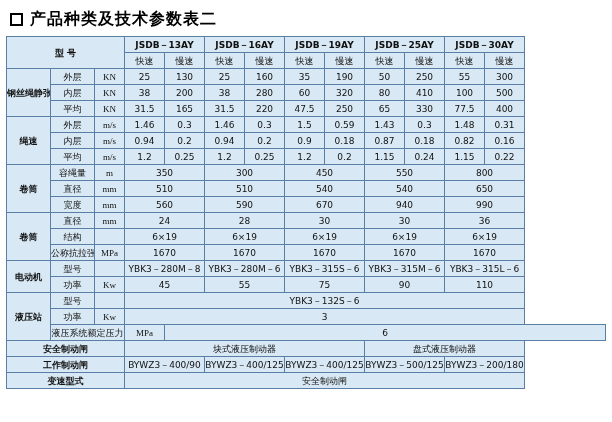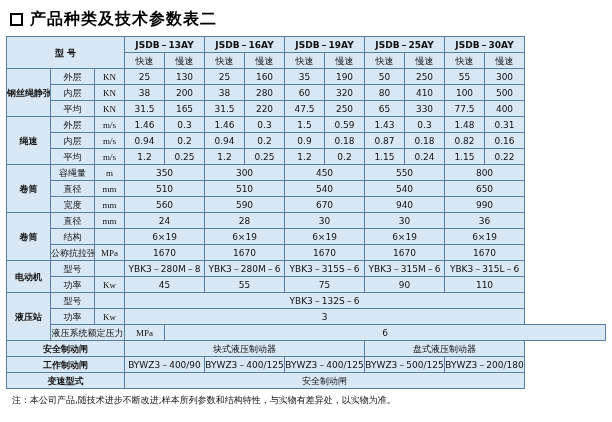--- a/index.html
+++ b/index.html
@@ -290,14 +290,13 @@
       <td colspan="2">BYWZ3－500/125</td>
       <td colspan="2">BYWZ3－200/180</td>
     </tr>
     <tr>
       <td class="lbl" colspan="3">变速型式</td>
       <td colspan="10">安全制动闸</td>
     </tr>
   </tbody>
     </table>
 
-  <div class="note">注：本公司产品,随技术进步不断改进,样本所列参数和结构特性，与实物有差异处，以实物为准。</div>
 </div>
 
 </body></html>

